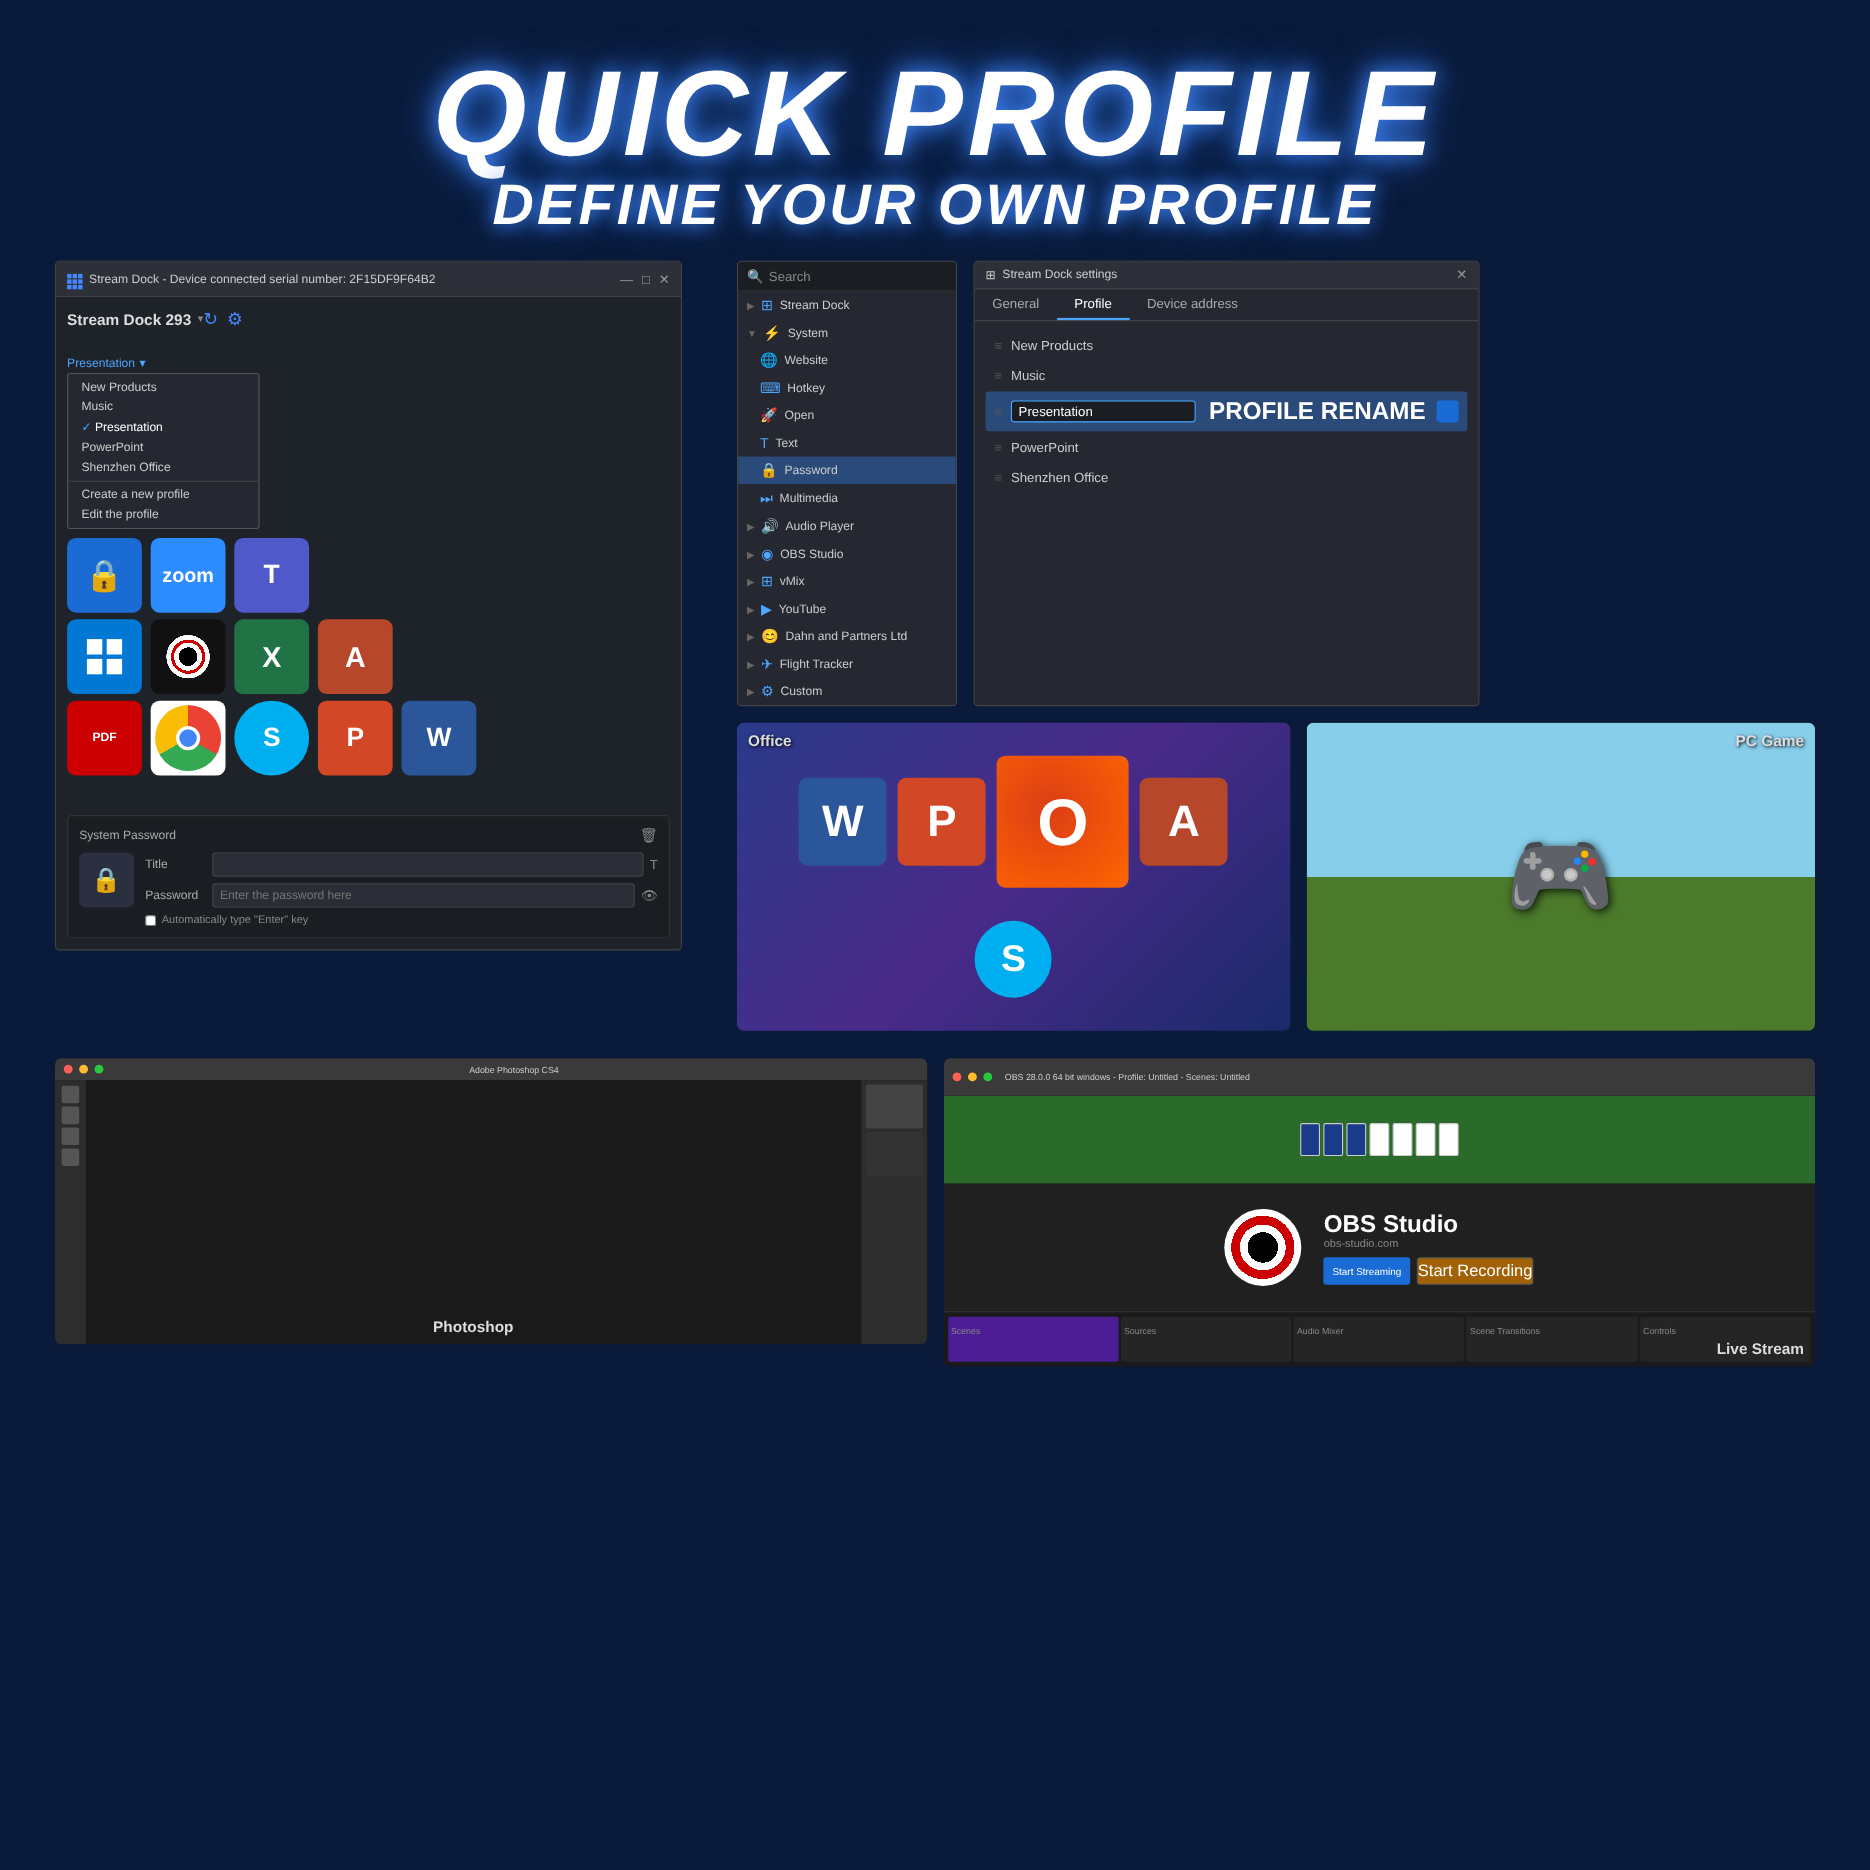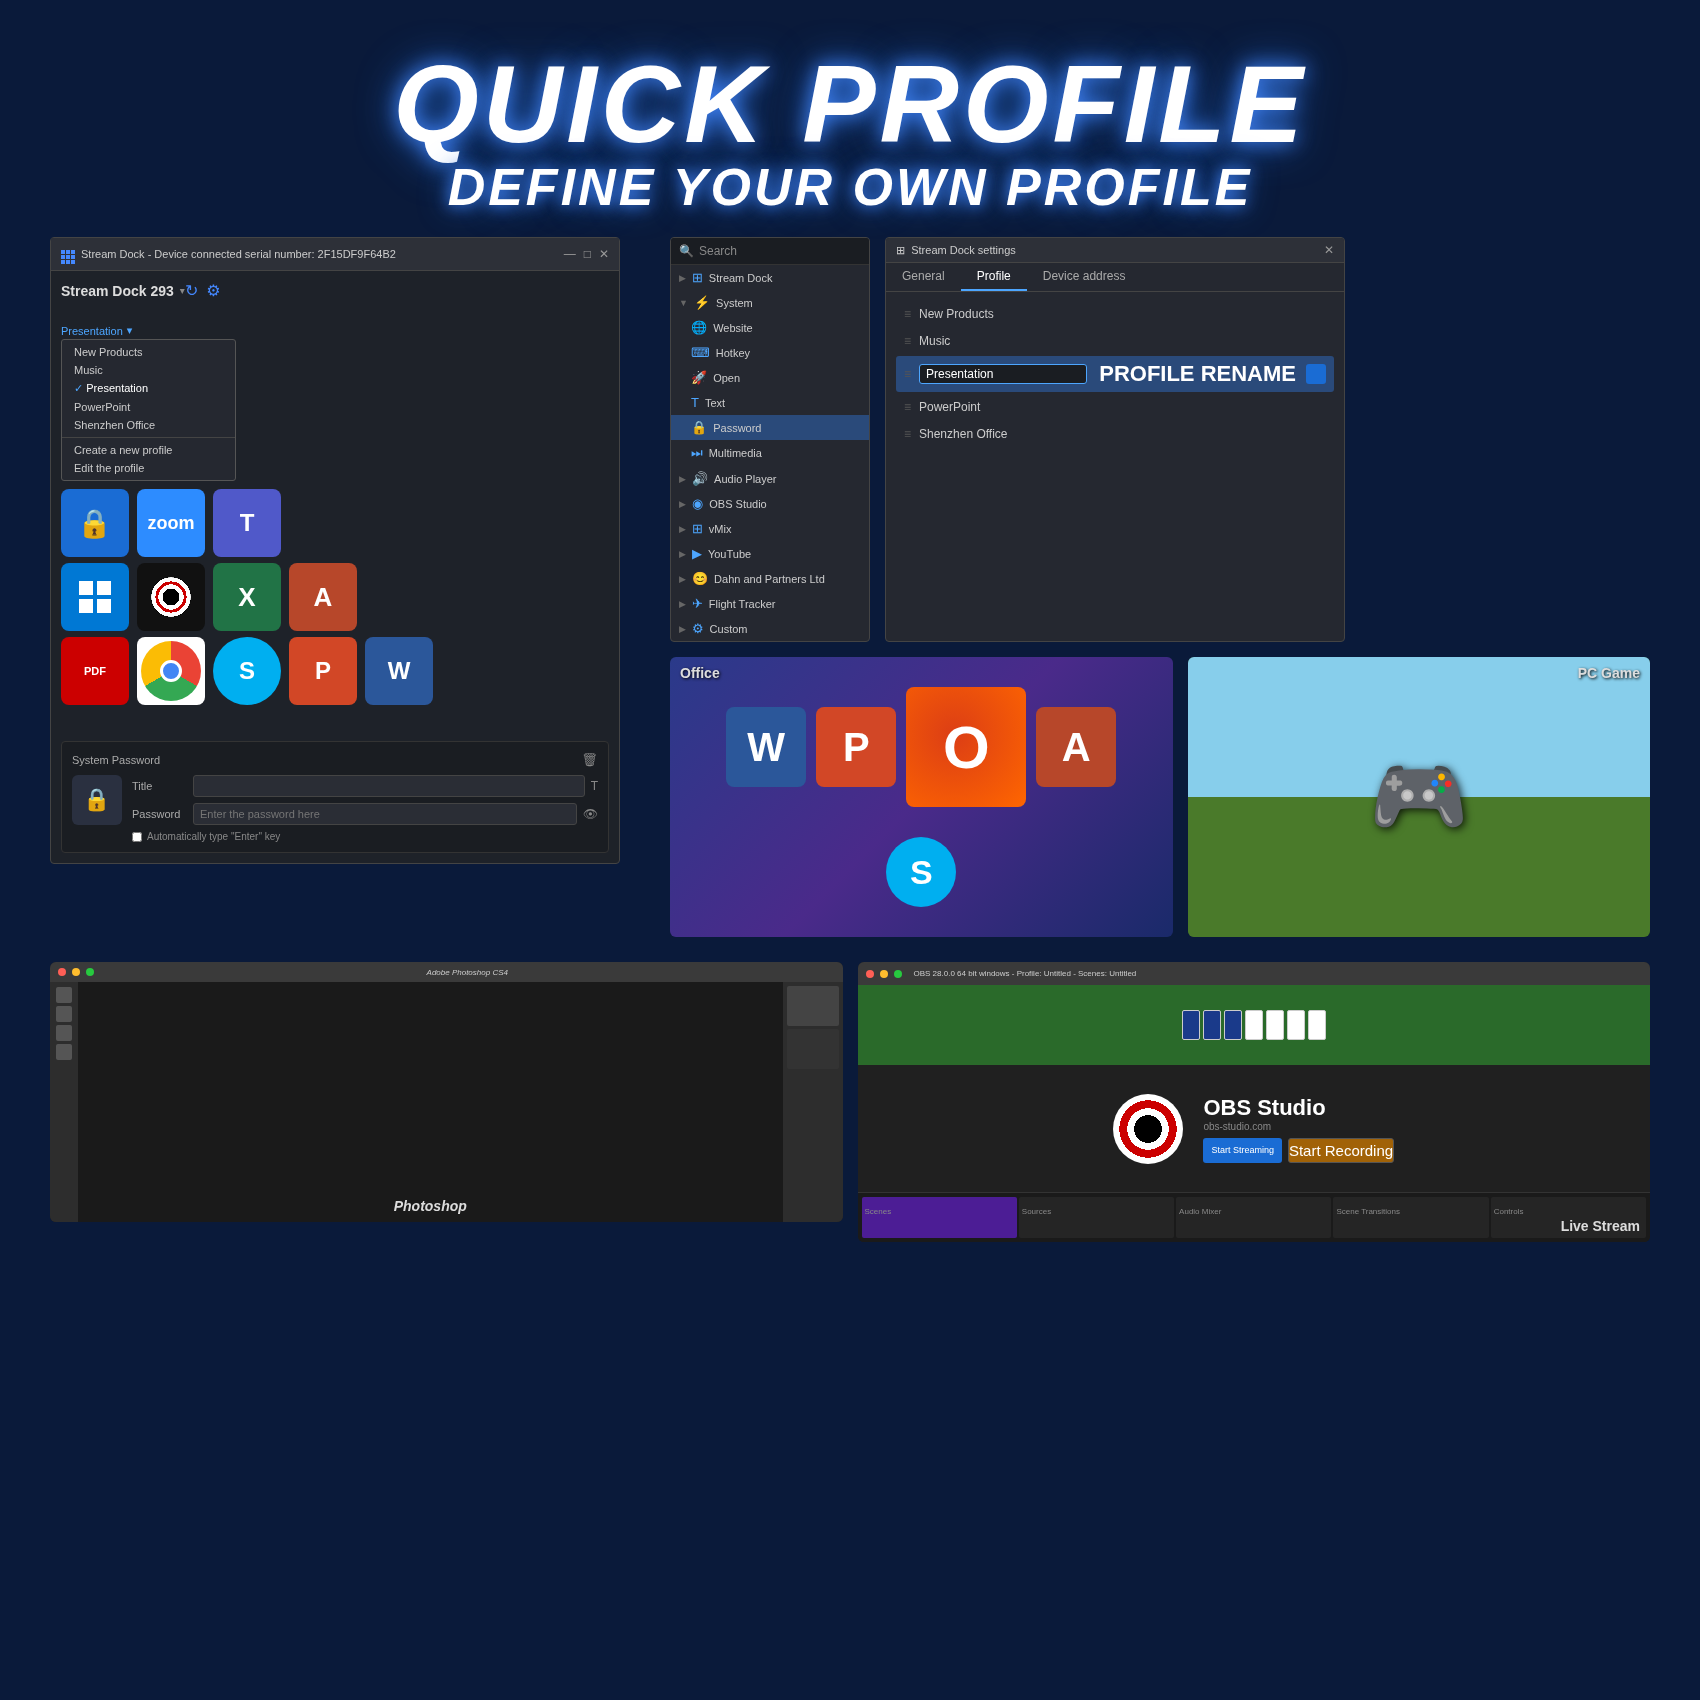--- a/index.html
+++ b/index.html
@@ -416,21 +416,21 @@
       background: #1e1e1e;
       border-radius: 6px;
       overflow: hidden;
       position: relative;
       min-height: 260px;
       display: flex;
       flex-direction: column;
     }
     .ls-titlebar {
       background: #3a3a3a;
-      height: 23px;
+      height: 34px;
       display: flex;
       align-items: center;
       gap: 6px;
       padding: 0 8px;
     }
     .ls-dot { width: 8px; height: 8px; border-radius: 50%; }
     .ls-body {
       flex: 1;
       background: #202020;
       display: flex;
@@ -813,21 +813,21 @@
           <div style="font-size:80px;filter:drop-shadow(2px 2px 4px rgba(0,0,0,0.8));">🎮</div>
         </div>
         <span class="panel-label-right" style="position:absolute;top:8px;right:10px;bottom:auto;">PC Game</span>
       </div>
     </div>
   </div>
 </div>
 
 <div style="display:flex;gap:15px;padding:15px 50px;margin-top:10px;">
 
-  <div class="photoshop-panel" style="height:229px;font-style:italic;">
+  <div class="photoshop-panel" style="height:229px;">
     <div class="ps-titlebar">
       <div class="ps-dot ps-dot-r"></div>
       <div class="ps-dot ps-dot-y"></div>
       <div class="ps-dot ps-dot-g"></div>
       <span class="ps-titlebar-text">Adobe Photoshop CS4</span>
     </div>
     <div class="ps-body">
       <div style="display:flex;width:100%;height:100%;">
 
         <div style="width:28px;background:#2d2d2d;display:flex;flex-direction:column;align-items:center;padding-top:5px;gap:3px;">

